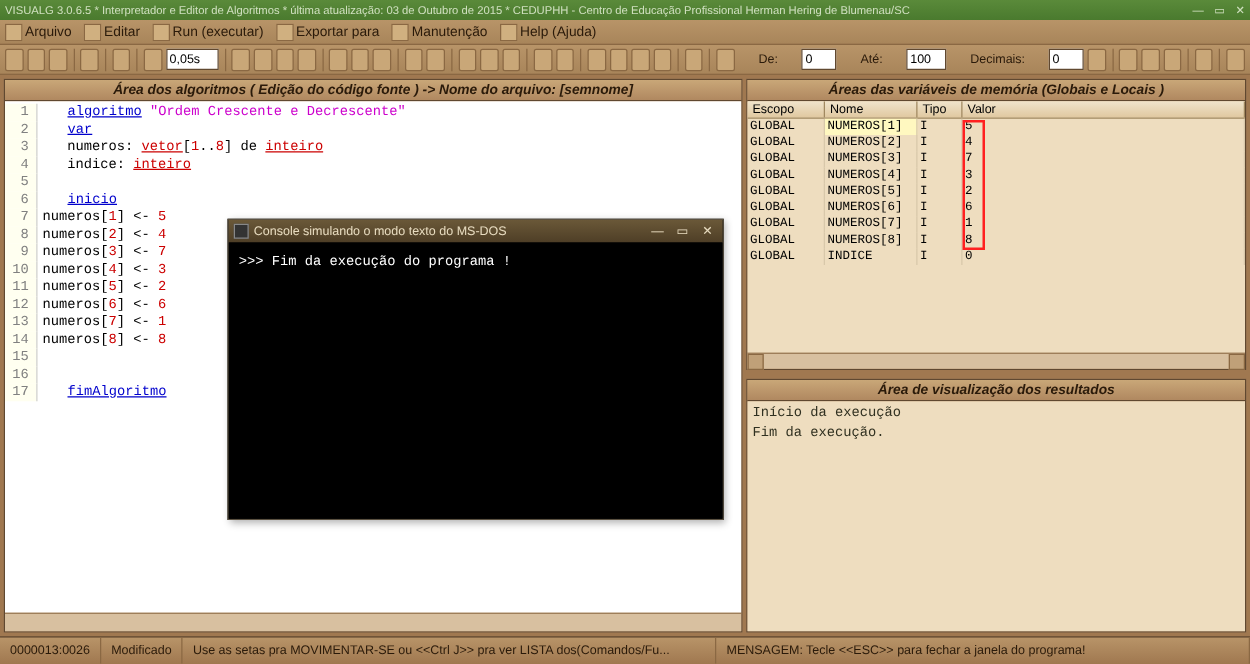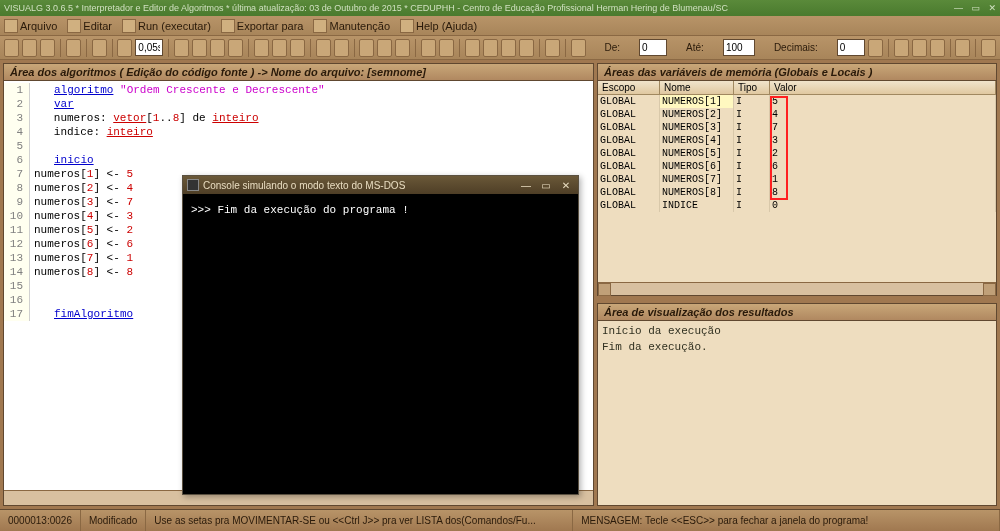--- a/index.html
+++ b/index.html
@@ -50,21 +50,21 @@
     gap: 3px;
   }
   .tbtn {
     width: 18px; height: 18px;
     background: #c9a778;
     border: 1px solid #8a6843;
     border-radius: 2px;
   }
   .tsep { width: 1px; height: 18px; background: #8a6843; margin: 0 2px; }
   .tinput {
-    height: 17px; width: 28px; font-size: 10px;
+    height: 17px; width: 42px; font-size: 10px;
     background: #fff; border: 1px solid #604830;
     padding: 0 2px;
   }
   .tlab { color: #2a1a0a; font-size: 10px; margin: 0 16px; }
   .main {
     position: absolute;
     top: 60px; bottom: 22px; left: 0; right: 0;
     background: #a07850;
     display: flex;
   }
@@ -77,20 +77,21 @@
     background: #c09870;
     min-width: 0;
   }
   .panel-header {
     background: linear-gradient(#c9a778,#b08860);
     padding: 2px 6px;
     font-weight: bold;
     font-style: italic;
     color: #2a1a0a;
     border-bottom: 1px solid #604830;
+    text-align: center;
   }
   .editor {
     flex: 1;
     background: #fff;
     font-family: "Courier New", monospace;
     font-size: 11px;
     overflow: hidden;
     position: relative;
   }
   .editor-lines { padding: 2px 0; }
@@ -194,21 +195,21 @@
     border-right: 1px solid #8a6843;
     height: 100%;
     display: flex;
     align-items: center;
   }
   .statusbar .big { flex: 1; overflow: hidden; white-space: nowrap; }
   
   .console {
     position: absolute;
     left: 182px; top: 175px;
-    width: 397px; height: 320px;
+    width: 397px; height: 241px;
     background: #000;
     border: 1px solid #5a5040;
     box-shadow: 2px 2px 6px rgba(0,0,0,0.3);
     display: flex;
     flex-direction: column;
   }
   .console-title {
     height: 18px;
     background: linear-gradient(#6a5838,#4e3e26);
     display: flex;

